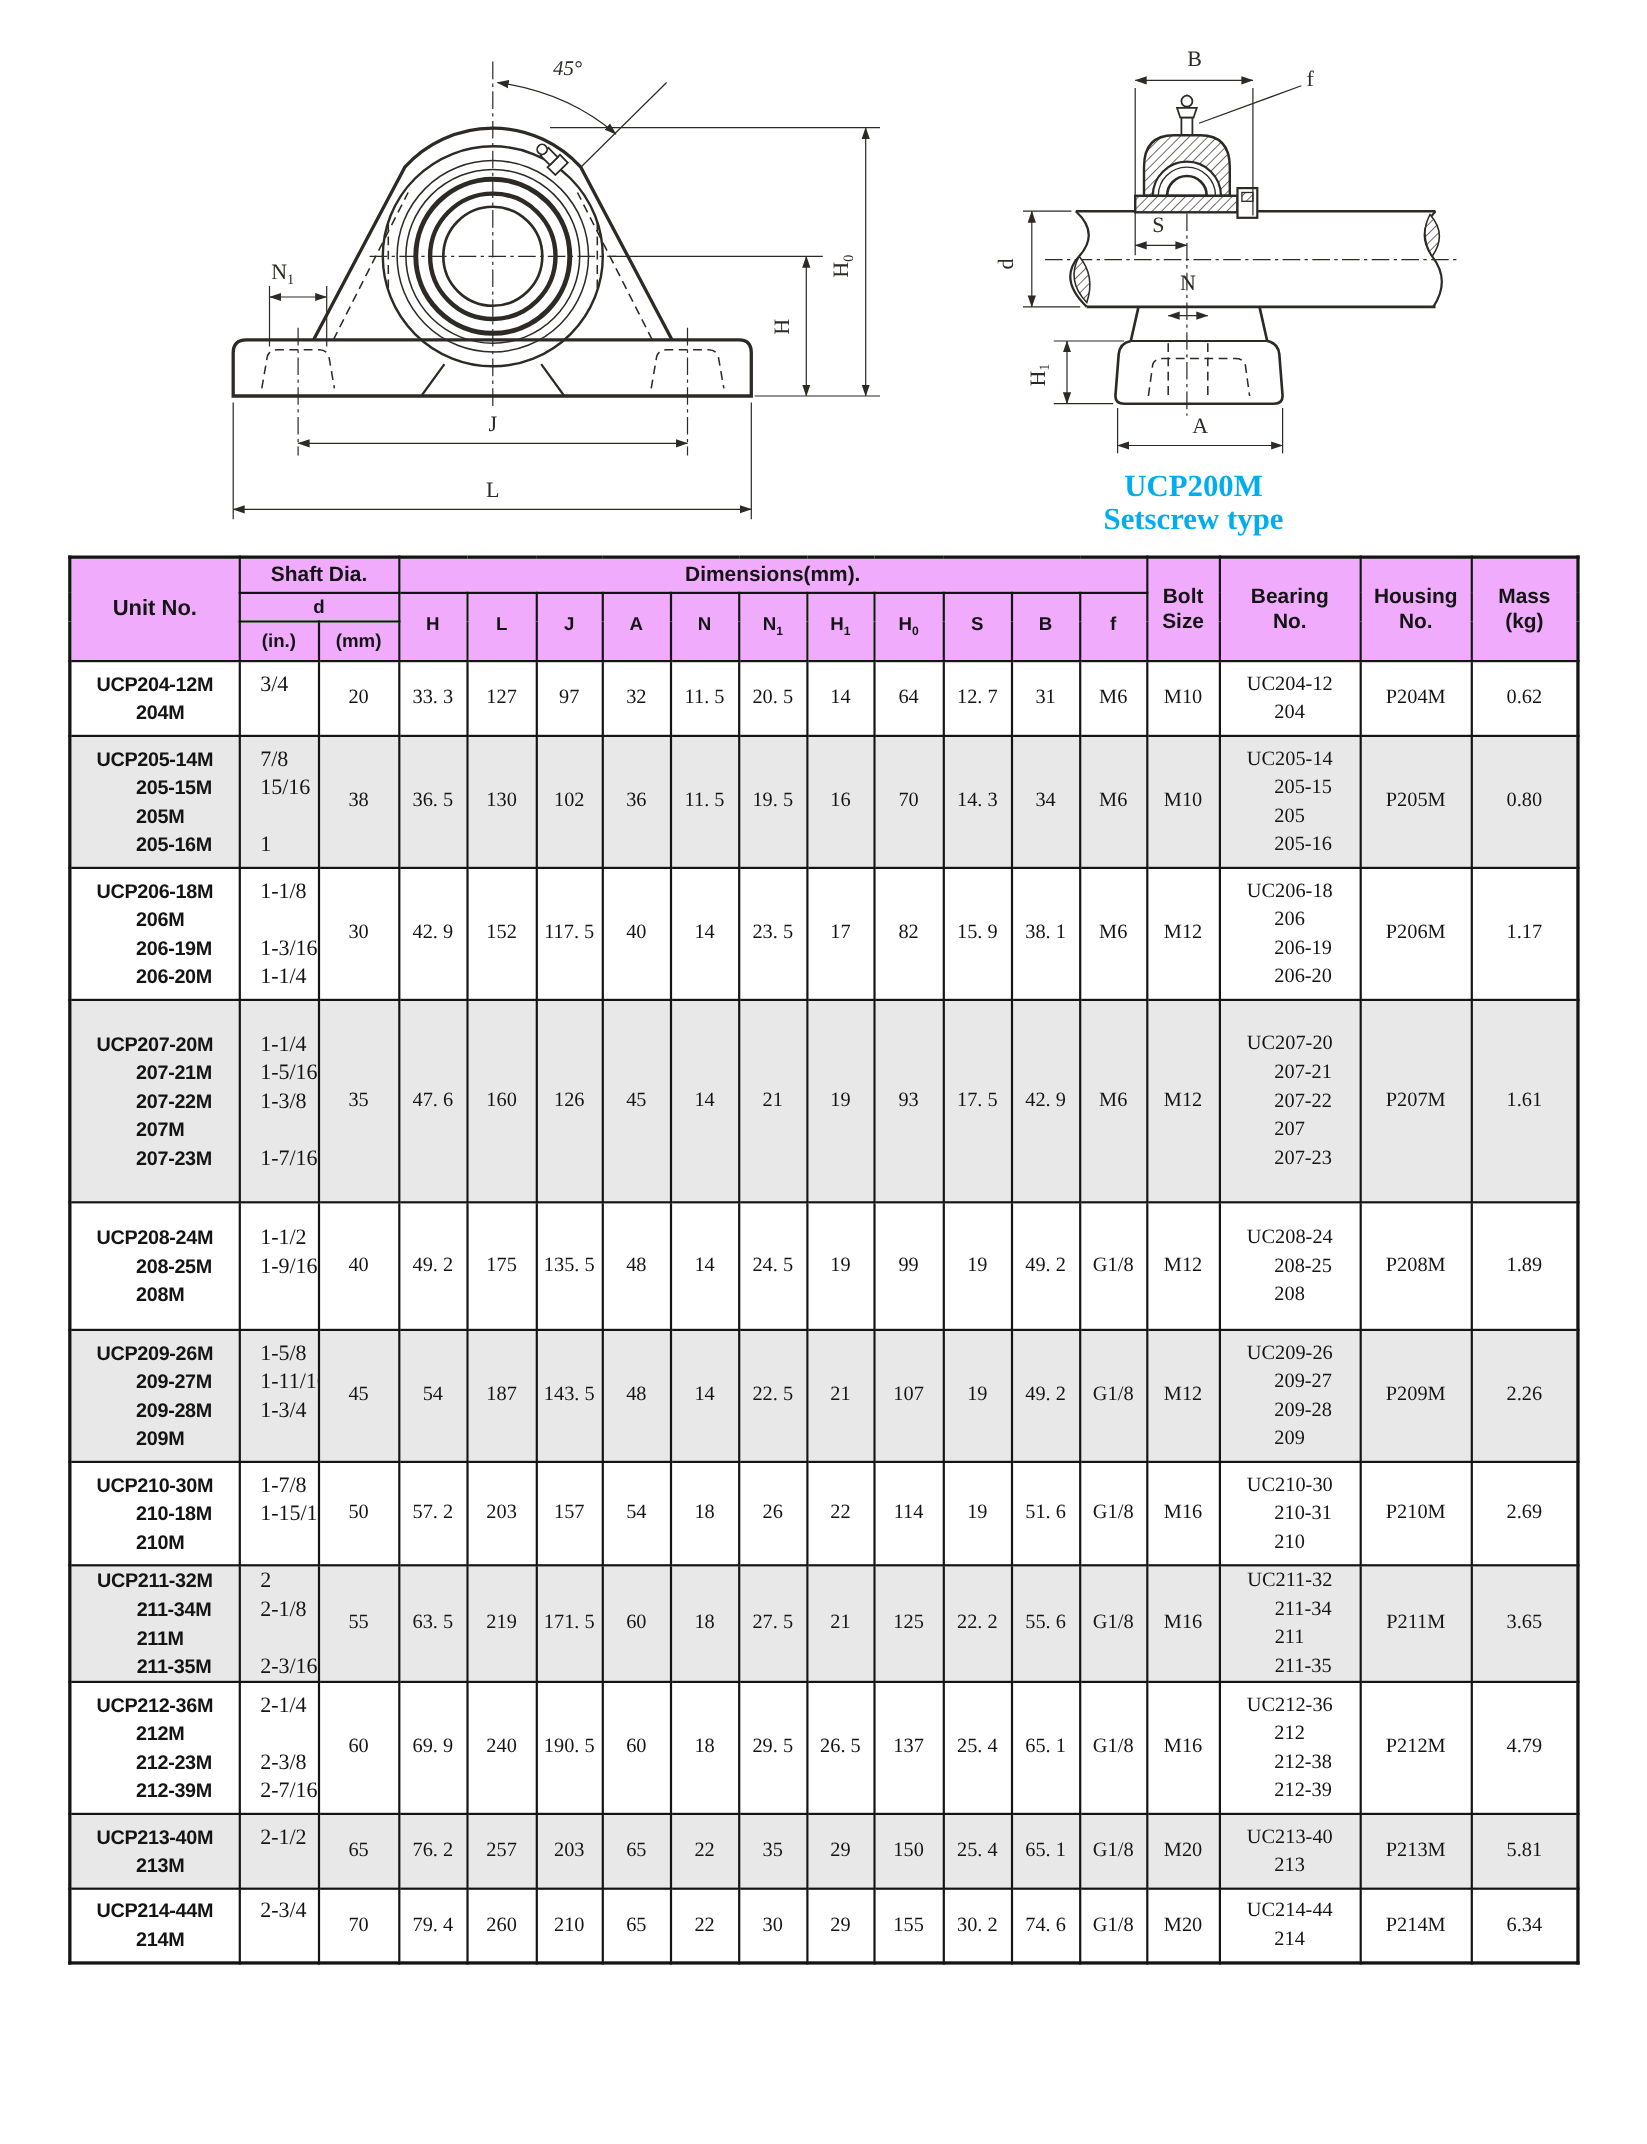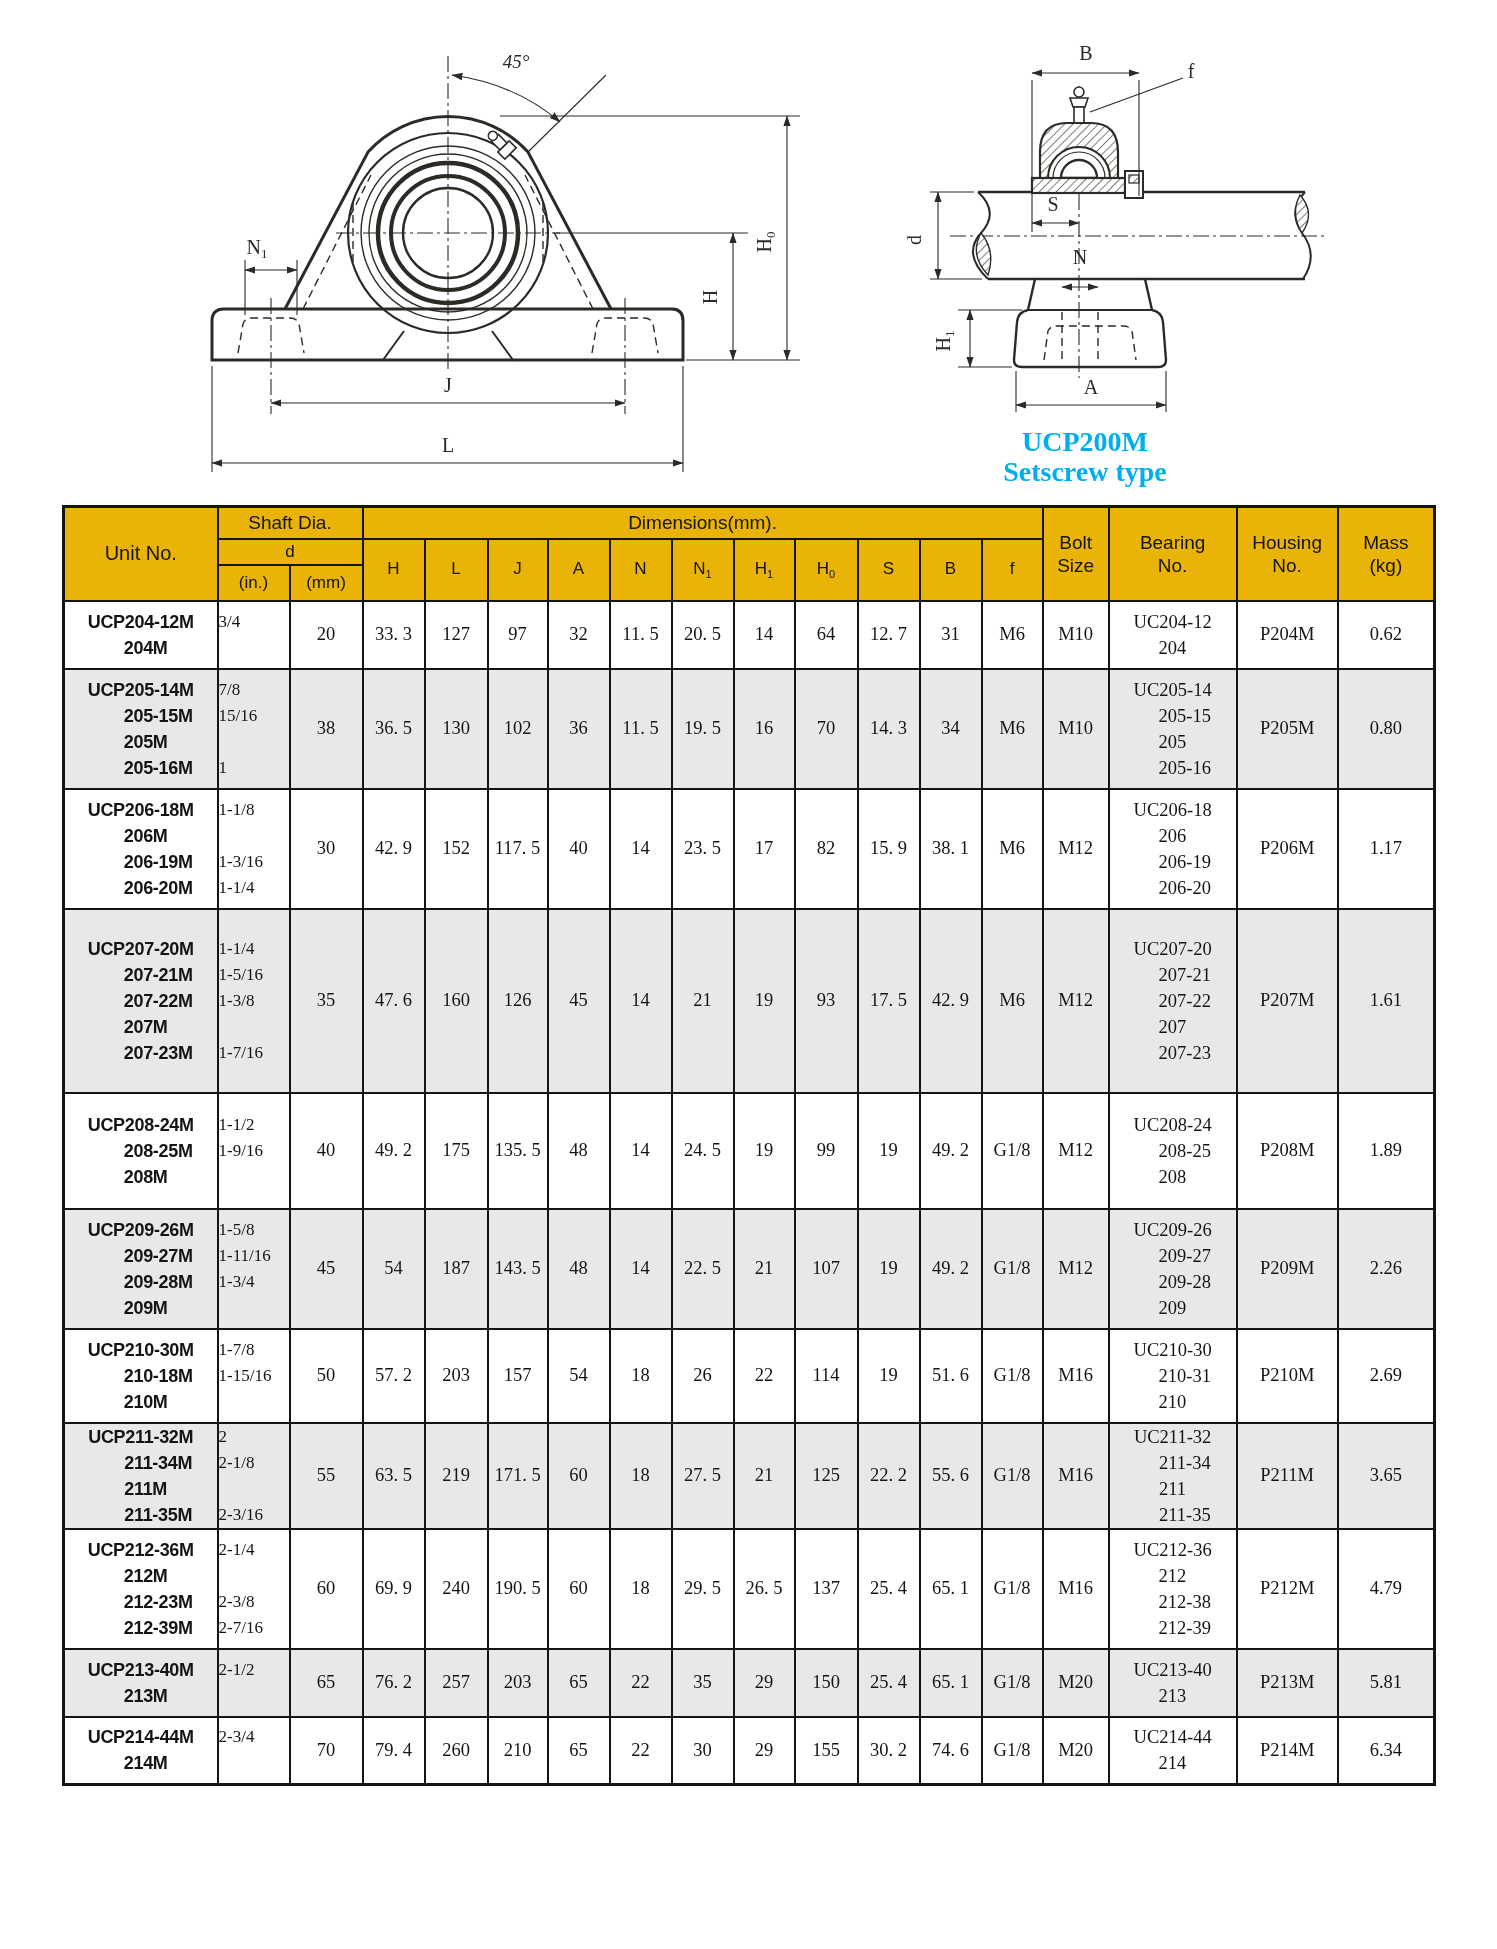--- a/index.html
+++ b/index.html
@@ -13,34 +13,34 @@
   .med{stroke-width:2;}
   .med2{stroke-width:2.4;}
   .thick{stroke-width:3;}
   .dash{stroke-dasharray:8 5;stroke-width:1.4;}
   .cl{stroke-dasharray:16 4 3 4;stroke-width:1.1;}
   .dim{stroke-width:1.1;}
 
   .tablewrap{position:absolute;left:62px;top:505px;}
   table{border-collapse:collapse;table-layout:fixed;width:1371px;border:3px solid #141414;}
   th,td{border:2px solid #141414;padding:0;overflow:hidden;}
-  thead th{background:#eab308;font-weight:normal;color:#141414;}
+  thead th{background:#f0abfc;font-weight:bold;color:#141414;}
   .h-big{font-size:20px;}
   .h-mid{font-size:19px;}
   .th-dim{font-size:17px;}
   .th-dim sub{font-size:11px;}
   .th-sub{font-size:17px;}
   .h-two div{line-height:23px;font-size:19px;}
   tbody td{vertical-align:middle;}
   tbody tr:nth-child(even){background:#e8e8e8;}
   .unit-cell{text-align:center;font-weight:bold;font-size:18px;letter-spacing:-0.3px;}
   .lblock{display:inline-block;text-align:left;}
   .uline{line-height:26px;white-space:nowrap;}
   .indent-ucp{padding-left:36px;}
-  .in-cell{font-family:"Liberation Serif",serif;font-size:17px;text-align:left;padding-left:0;}
+  .in-cell{font-family:"Liberation Serif",serif;font-size:20px;text-align:left;padding-left:18px;}
   .iline{line-height:26px;min-height:26px;white-space:nowrap;}
   .num-cell{font-family:"Liberation Serif",serif;font-size:18.5px;text-align:center;}
   .bearing-cell{font-family:"Liberation Serif",serif;font-size:18.5px;text-align:center;}
   .bline{line-height:26px;white-space:nowrap;}
   .indent-uc{padding-left:25px;}
 </style>
 </head>
 <body>
 
 <svg class="drawings" width="1497" height="505" viewBox="0 0 1497 505">

